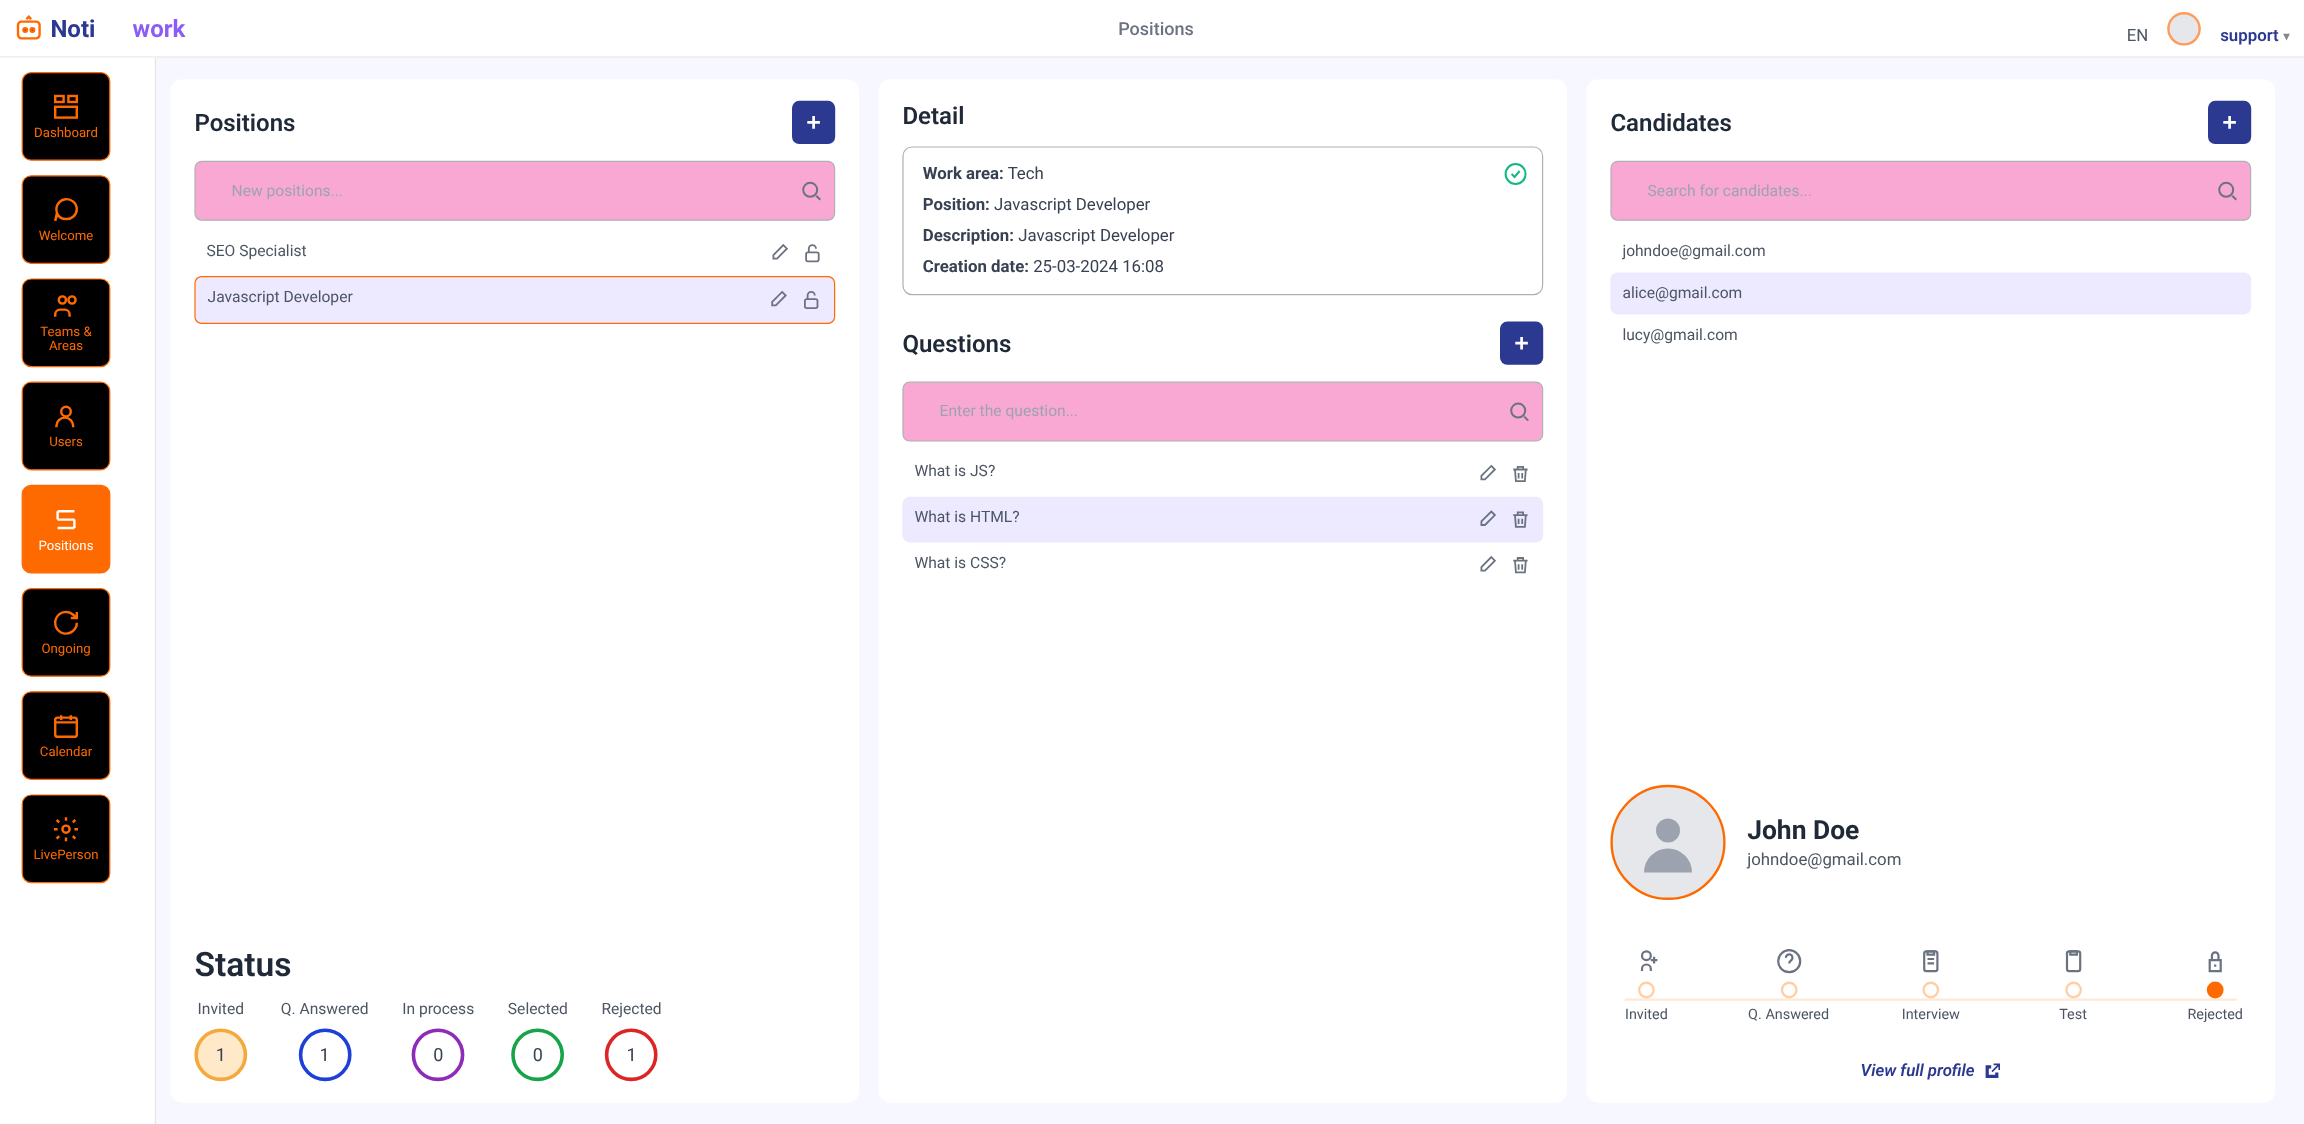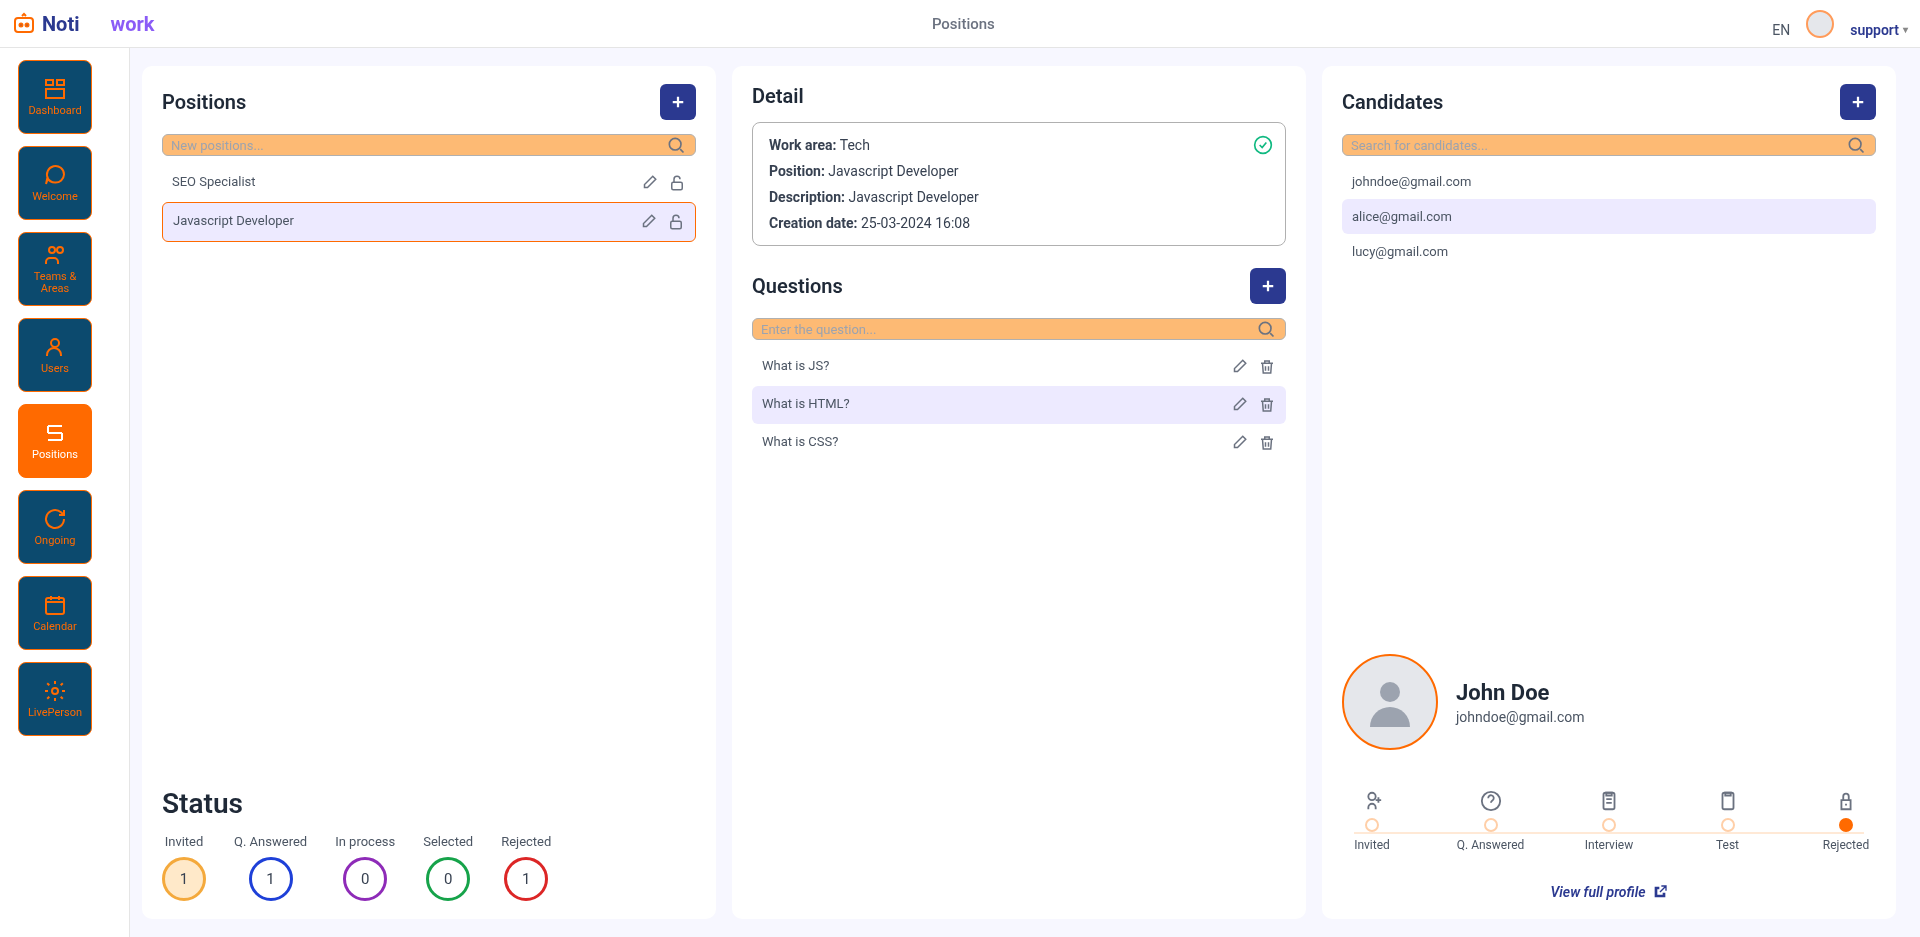--- a/index.html
+++ b/index.html
@@ -11,33 +11,33 @@
 .logo-icon { width: 24px; height: 24px; }
 .top-title { flex: 1; text-align: center; color: #6b7280; font-size: 15px; font-weight: 500; }
 .top-right { display: flex; align-items: flex-end; gap: 16px; }
 .lang { color: #4b5563; font-size: 14px; }
 .avatar-small { width: 28px; height: 28px; border-radius: 50%; background: #e5e7eb; border: 2px solid #ff9b5a; }
 .user-name { color: #2b3990; font-weight: 600; font-size: 14px; display: flex; align-items: center; gap: 4px; }
 .user-name::after { content: "▾"; font-size: 10px; color: #888; }
 
 .shell { display: flex; height: calc(100vh - 48px); }
 .sidebar { width: 130px; padding: 12px 24px 12px 18px; display: flex; flex-direction: column; gap: 12px; background:#fff; border-right:1px solid #e5e5e5;}
-.side-item { width: 74px; height: 74px; border: 1.5px solid #ff6a00; border-radius: 8px; display: flex; flex-direction: column; align-items: center; justify-content: center; gap: 4px; color: #ff6a00; font-size: 11px; text-align: center; cursor: pointer; background:#0c4a6e;}
+.side-item { width: 74px; height: 74px; border: 1.5px solid #ff6a00; border-radius: 8px; display: flex; flex-direction: column; align-items: center; justify-content: center; gap: 4px; color: #ff6a00; font-size: 11px; text-align: center; cursor: pointer; background:#000000;}
 .side-item.active { background: #ff6a00; color: #fff; border-color: #ff6a00; }
 .side-item svg { width: 24px; height: 24px; }
 .side-label { line-height: 1.1; }
 
 .content { flex: 1; padding: 18px 24px 18px 12px; display: grid; grid-template-columns: 1fr 1fr 1fr; gap: 16px; overflow: auto; }
 .panel { background: #fff; border-radius: 10px; padding: 18px 20px; display: flex; flex-direction: column; }
 .panel-head { display: flex; align-items: center; justify-content: space-between; margin-bottom: 14px; }
 .panel-title { font-size: 20px; font-weight: 600; color: #1f2937; }
 .plus-btn { width: 36px; height: 36px; background: #2b3990; color: #fff; border: none; border-radius: 6px; display: flex; align-items: center; justify-content: center; cursor: pointer; }
 .plus-btn svg { width: 18px; height: 18px; }
 .search-wrap { position: relative; margin-bottom: 8px; }
-.search-input { width: 100%; height: 22px; border: 1.5px solid #b0b0b0; border-radius: 6px; padding: 0 40px 0 8px; font-size: 13px; background:#fdba74; color:#555;}
+.search-input { width: 100%; height: 50px; border: 1.5px solid #b0b0b0; border-radius: 6px; padding: 0 40px 0 30px; font-size: 13px; background:#f9a8d4; color:#555;}
 .search-input::placeholder { color: #9ca3af; }
 .search-icon { position: absolute; right: 10px; top: 50%; transform: translateY(-50%); width: 20px; height: 20px; color: #6b7280; }
 
 .row { display: flex; justify-content: space-between; padding: 10px 10px; border-radius: 6px; font-size: 13px; color: #4b5563; }
 .row.selected { background: #edeaff; border: 1px solid #ff6a00; }
 .row.hover { background: #edeaff; }
 .row-actions { display: flex; gap: 10px; color: #6b7280; }
 .row-actions svg { width: 18px; height: 18px; cursor: pointer; }
 
 .detail-box { border: 1.5px solid #b0b0b0; border-radius: 8px; padding: 14px 16px; position: relative; margin-bottom: 22px; }

